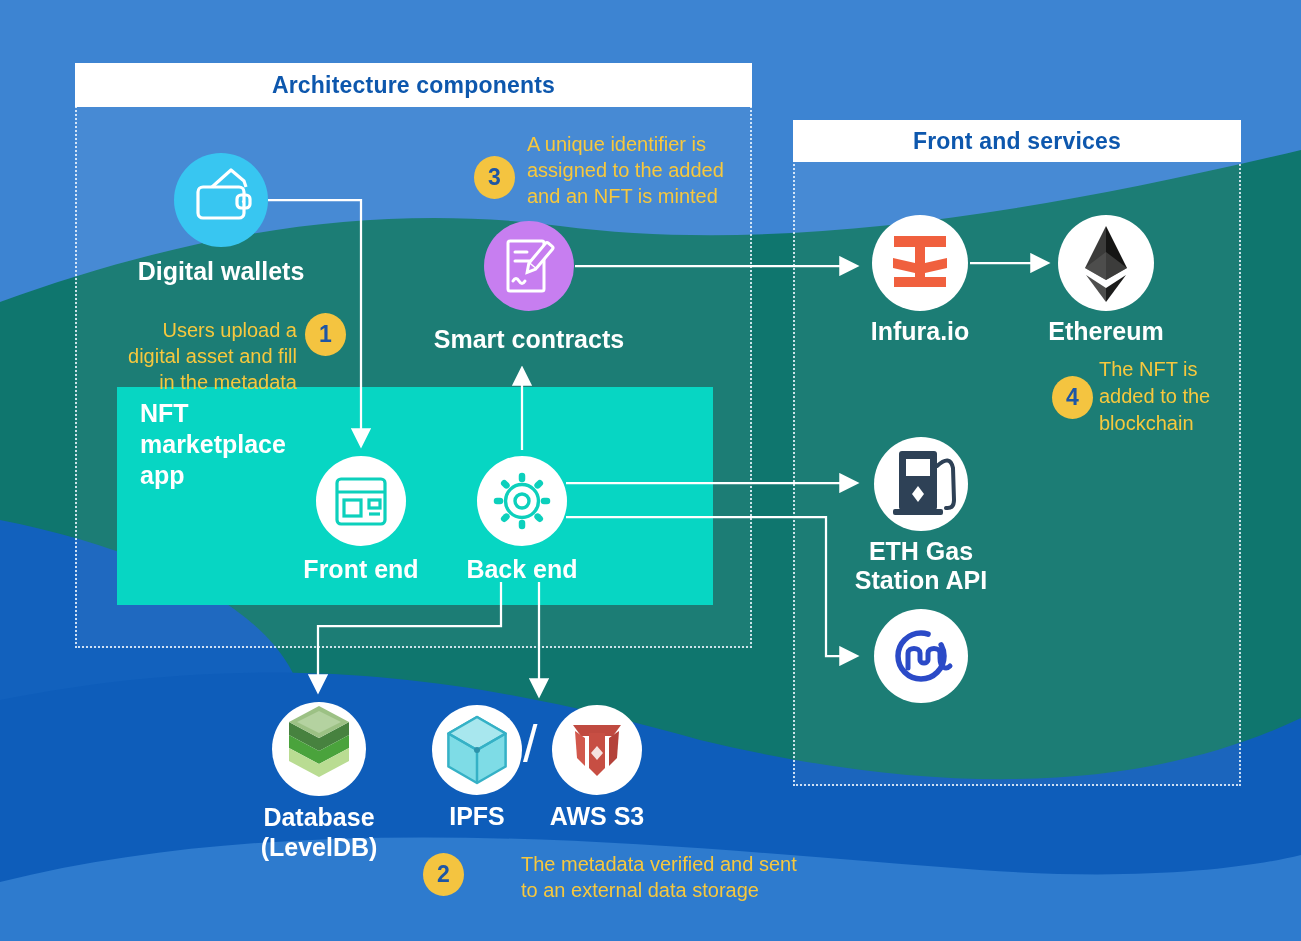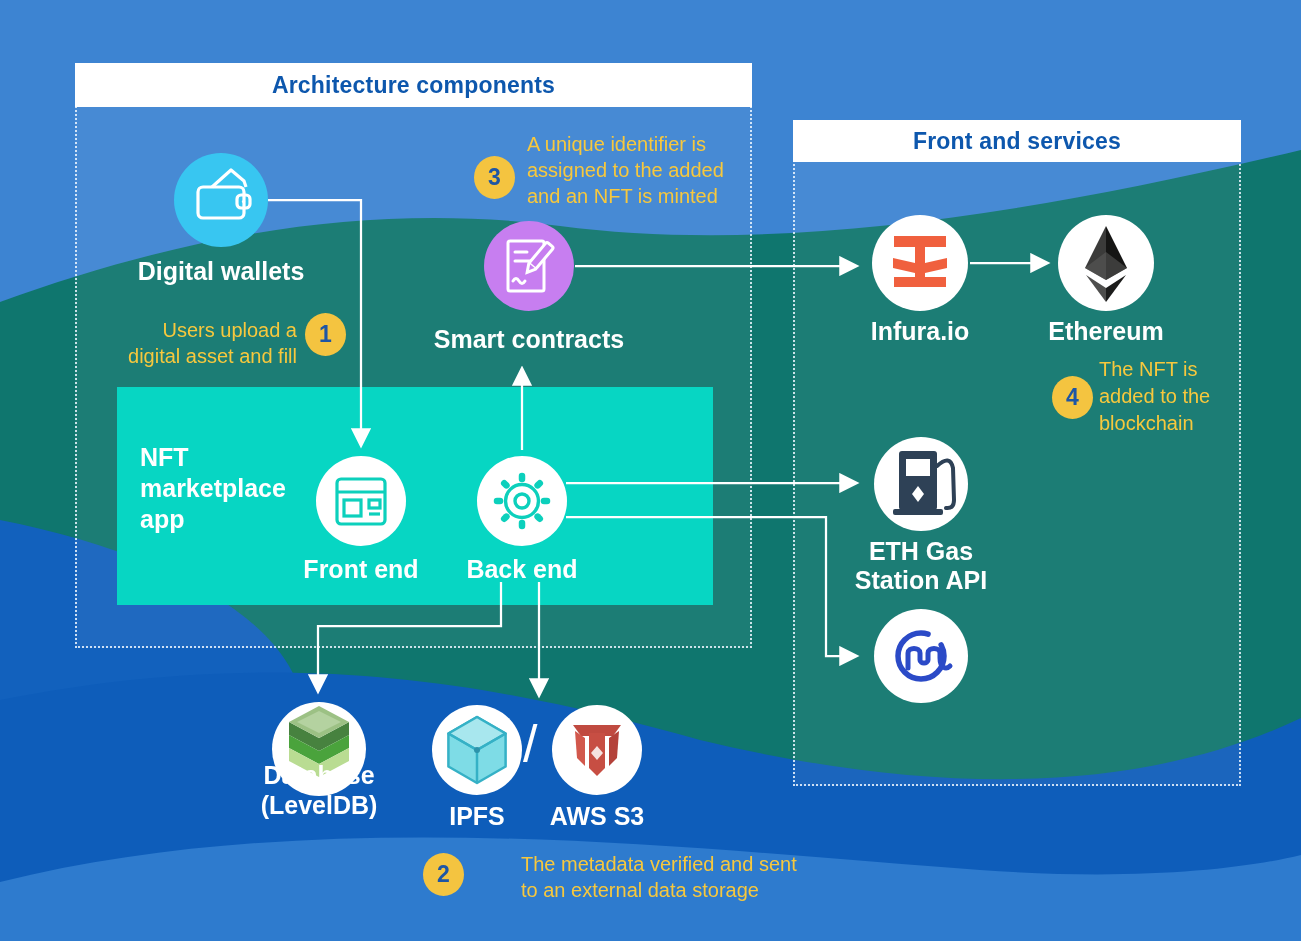--- a/index.html
+++ b/index.html
@@ -9,21 +9,21 @@
   }
   .canvas svg.layer{position:absolute;left:0;top:0;pointer-events:none;}
   .panel{position:absolute;border:2px dotted rgba(236,245,255,.85);background:rgba(255,255,255,.055);box-sizing:border-box;}
   .hdr{position:absolute;background:#ffffff;display:flex;align-items:center;justify-content:center;
        color:#0d57ad;font-weight:700;font-size:23px;letter-spacing:.2px;}
   .circle{position:absolute;border-radius:50%;}
   .c-white{background:#ffffff;}
   .tealbox{position:absolute;background:#07d6c3;}
   .label{position:absolute;color:#fff;font-weight:700;font-size:25px;line-height:29px;text-align:center;}
   .label span{display:block;}
-  .applabel{position:absolute;color:#fff;font-weight:700;font-size:25px;line-height:31px;text-align:left;margin-top:44px;}
+  .applabel{position:absolute;color:#fff;font-weight:700;font-size:25px;line-height:31px;text-align:left;}
   .applabel span{display:block;}
   .ylabel{position:absolute;color:#f7c83d;font-weight:400;font-size:20px;line-height:26px;}
   .ylabel span{display:block;}
   .ta-r{text-align:right;} .ta-l{text-align:left;}
   .badge{position:absolute;width:41px;height:43px;border-radius:50%;background:#f4c440;
          color:#1e56a5;font-weight:700;font-size:23px;display:flex;align-items:center;justify-content:center;}
   .slash{position:absolute;color:#ffffff;font-size:52px;font-weight:400;line-height:60px;}
 </style>
 </head>
 <body>
@@ -175,38 +175,39 @@
     <g stroke="#2b4ac7" fill="none" stroke-linecap="round">
       <circle cx="921" cy="656" r="23" stroke-width="5.5" pathLength="100" stroke-dasharray="88 12" stroke-dashoffset="8"></circle>
       <path d="M908,668 V653 C908,647 920,647 920,653 V660 C920,664 928,664 928,660 V653 C928,647 940,647 940,653 V658 C940,668 946,670 950,666" stroke-width="5"></path>
     </g>
   </svg>
 
   <div class="label" style="left:121px;top:257px;width:200px;">Digital wallets</div>
   <div class="label" style="left:429px;top:325px;width:200px;">Smart contracts</div>
   <div class="label" style="left:281px;top:555px;width:160px;">Front end</div>
   <div class="label" style="left:442px;top:555px;width:160px;">Back end</div>
-  <div class="label" style="left:234px;top:760px;width:170px;line-height:30px;">
+  <div class="label" style="left:234px;top:802px;width:170px;line-height:30px;">
     <span>Database</span>
     <span>(LevelDB)</span>
   </div>
   <div class="label" style="left:397px;top:802px;width:160px;">IPFS</div>
   <div class="slash" style="left:523px;top:714px;">/</div>
   <div class="label" style="left:517px;top:802px;width:160px;">AWS S3</div>
   <div class="label" style="left:840px;top:317px;width:160px;">Infura.io</div>
   <div class="label" style="left:1026px;top:317px;width:160px;">Ethereum</div>
   <div class="label" style="left:839px;top:537px;width:164px;">
     <span>ETH Gas</span>
     <span>Station API</span>
   </div>
 
   <div class="badge" style="left:305px;top:313px;">1</div>
   <div class="ylabel ta-r" style="left:85px;top:295px;width:212px;margin-top:22px;">
     <span>Users upload a</span>
     <span>digital asset and fill</span>
+    <span>in the metadata</span>
   </div>
 
   <div class="badge" style="left:423px;top:853px;">2</div>
   <div class="ylabel ta-l" style="left:473px;top:851px;width:330px;margin-left:48px;">
     <span>The metadata verified and sent</span>
     <span>to an external data storage</span>
   </div>
 
   <div class="badge" style="left:474px;top:156px;">3</div>
   <div class="ylabel ta-l" style="left:527px;top:131px;width:230px;">

